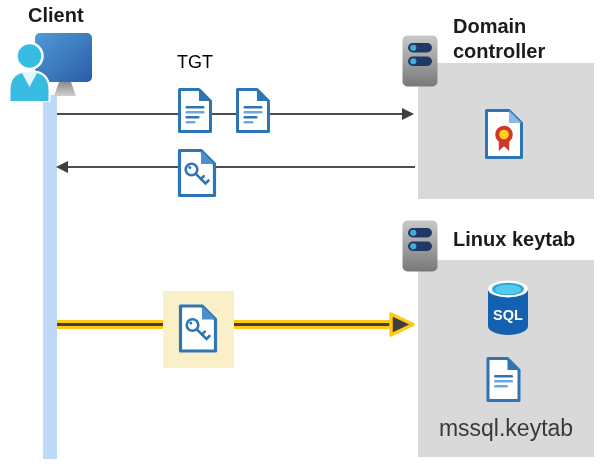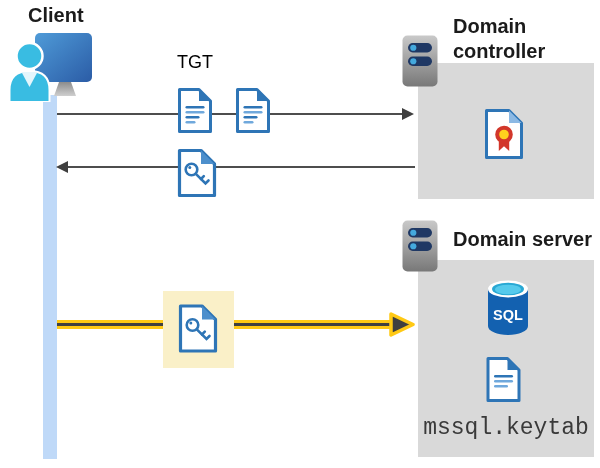--- a/index.html
+++ b/index.html
@@ -105,21 +105,21 @@
   </svg>
 
   <svg class="abs z1" style="left:484px;top:108px;" width="40" height="52" viewBox="0 0 40 52">
     <path d="M2.5 2.5 H25 L37.5 15 V49.5 H2.5 Z" fill="#fff" stroke="#2e75b6" stroke-width="3" stroke-linejoin="round"></path>
     <path d="M25 2.5 L37.5 15 H25 Z" fill="#8cb9e4"></path>
     <path d="M14.8 31 V43 L20 38.2 L25.2 43 V31 Z" fill="#d2372b"></path>
     <circle cx="20" cy="26.5" r="6.8" fill="#ffd21e" stroke="#d2372b" stroke-width="4"></circle>
   </svg>
 
   <div class="abs panel z0" style="left:418px;top:260px;width:176px;height:197px;"></div>
-  <div class="abs title z2" style="left:453px;top:227px;width:140px;">Domain server</div>
+  <div class="abs title z2" style="left:453px;top:227px;width:140px;">Linux keytab</div>
 
   <svg class="abs z2" style="left:401px;top:219px;" width="38" height="54" viewBox="0 0 38 54">
     <defs>
       <linearGradient id="srvg2" x1="0" y1="0" x2="0" y2="1">
         <stop offset="0" stop-color="#c9c9c9"></stop>
           <stop offset="1" stop-color="#787878"></stop>
       </linearGradient>
     </defs>
     <rect x="1.5" y="1.5" width="35" height="51" rx="5" fill="url(#srvg2)"></rect>
     <rect x="7" y="9" width="24" height="9.5" rx="4.75" fill="#1f3864"></rect>
@@ -137,21 +137,21 @@
   </svg>
 
   <svg class="abs z1" style="left:485px;top:356px;" width="37" height="47" viewBox="0 0 36 47">
     <path d="M2.5 2.5 H22 L33.5 14 V44.5 H2.5 Z" fill="#fff" stroke="#2e75b6" stroke-width="3" stroke-linejoin="round"></path>
     <path d="M22 2.5 L33.5 14 H22 Z" fill="#2e75b6"></path>
     <rect x="8.5" y="19" width="19" height="2.6" rx="1.3" fill="#2e75b6"></rect>
     <rect x="8.5" y="24" width="19" height="2.6" rx="1.3" fill="#6fa8dc"></rect>
     <rect x="8.5" y="29" width="14" height="2.6" rx="1.3" fill="#6fa8dc"></rect>
   </svg>
 
-  <div class="abs keytab-label z1" style="left:418px;top:415px;width:176px;font-family:Liberation Mono, monospace;">mssql.keytab</div>
+  <div class="abs keytab-label z1" style="left:418px;top:415px;width:176px;">mssql.keytab</div>
 
   <div class="abs yellow-band z1" style="left:57px;top:320px;width:346px;"></div>
   <svg class="abs z1" style="left:388px;top:311px;" width="27" height="27" viewBox="0 0 27 27">
     <polygon points="3,3 25,13.5 3,24" fill="#3f3f3f" stroke="#ffc914" stroke-width="3.5" stroke-linejoin="round"></polygon>
   </svg>
 
   <div class="abs highlight z2" style="left:163px;top:291px;width:71px;height:77px;"></div>
   <svg class="abs z3" style="left:178px;top:303px;" width="40" height="51" viewBox="0 0 40 50">
     <path d="M2.5 2.5 H24 L37.5 16 V47.5 H2.5 Z" fill="#fff" stroke="#2e75b6" stroke-width="3.2" stroke-linejoin="round"></path>
     <path d="M24 2.5 L37.5 16 H24 Z" fill="#4d8fcc"></path>

